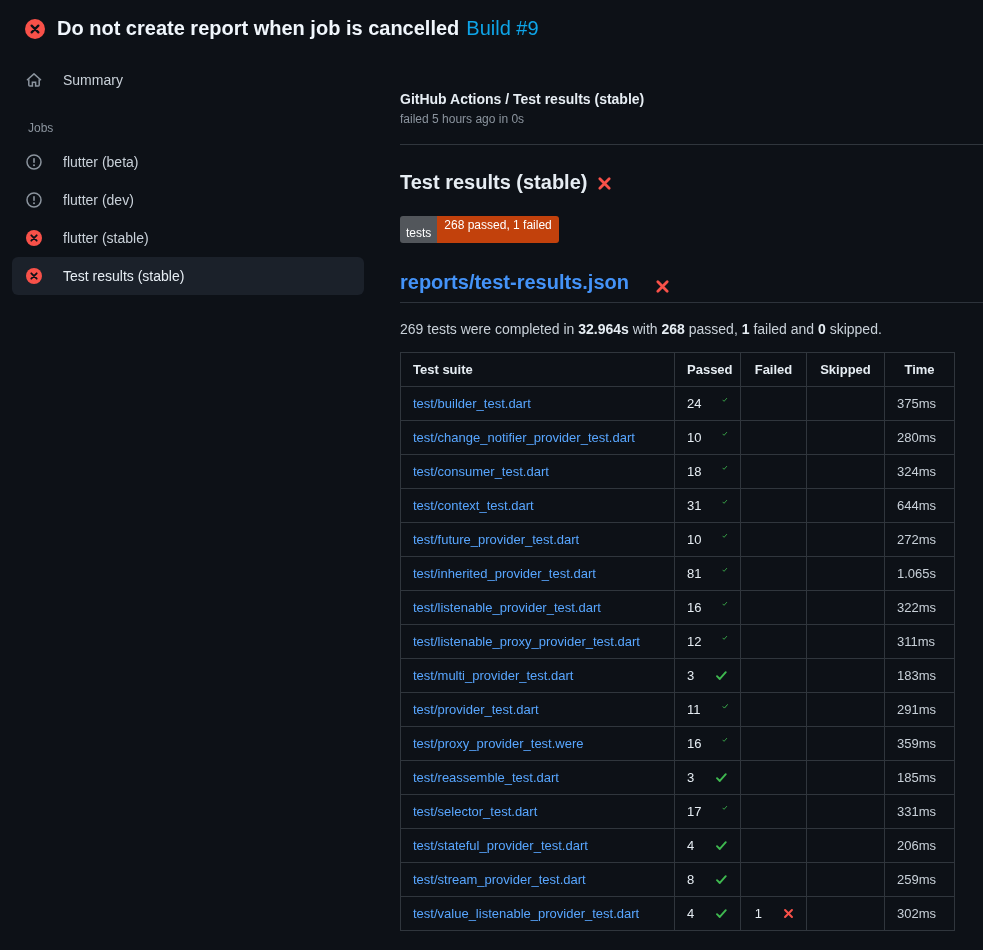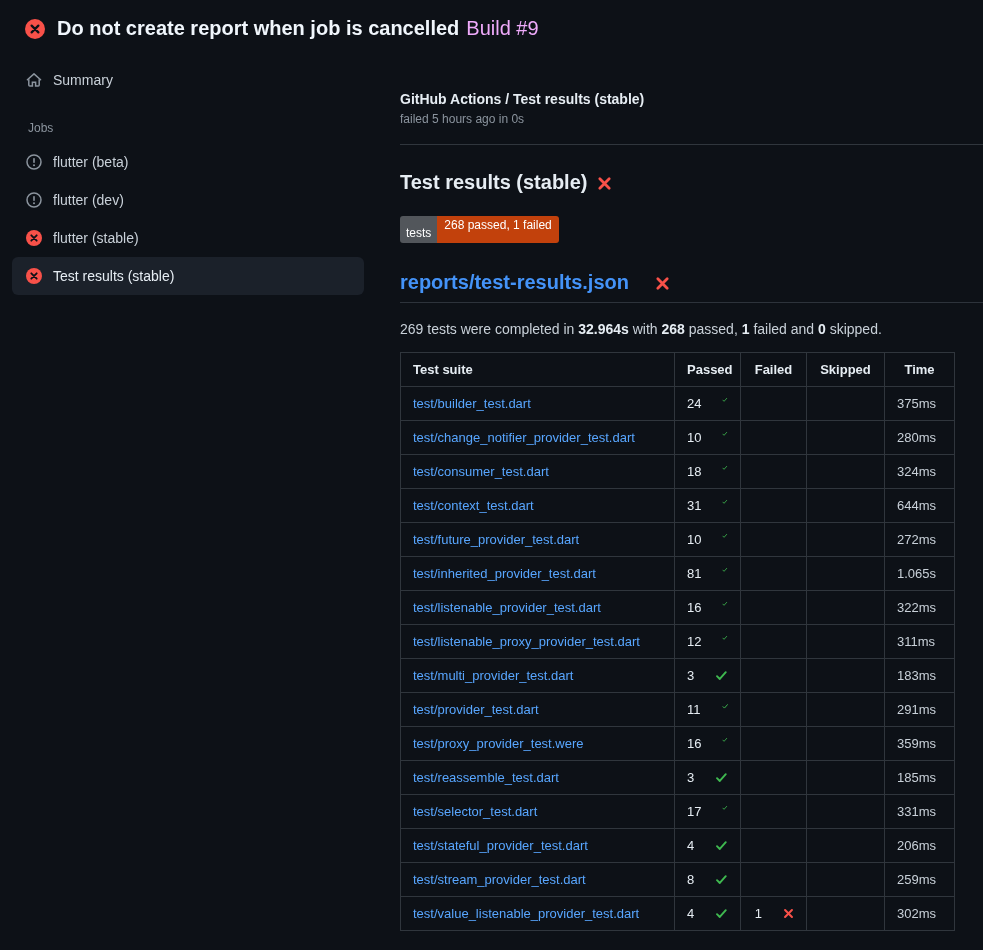--- a/index.html
+++ b/index.html
@@ -20,34 +20,34 @@
     padding: 17px 24px 13px 25px;
   }
   .status-circle svg { width: 20px; height: 20px; }
   .run-title {
     font-size: 20px;
     font-weight: 700;
     color: #f0f6fc;
     white-space: nowrap;
   }
   .run-title .build {
-    color: #f0abfc;
+    color: #0ea5e9;
     font-weight: 400;
     margin-left: 7px;
   }
 
   
   .layout { display: flex; align-items: flex-start; }
 
   
   .sidebar { width: 376px; flex: none; padding: 8px 12px 0 12px; }
   .side-item {
     display: flex;
     align-items: center;
-    gap: 11px;
+    gap: 21px;
     padding: 11px 14px;
     border-radius: 6px;
     font-size: 14px;
     color: #c9d1d9;
     cursor: pointer;
   }
   .side-item.selected { background: #1b212a; color: #e6edf3; }
   .side-item .icon16 { width: 16px; height: 16px; flex: none; }
   .jobs-heading {
     padding: 22px 14px 8px 16px;
@@ -77,21 +77,21 @@
     line-height: 14px;
     color: #ffffff;
     border-radius: 3px;
     overflow: hidden;
   }
   .badge .badge-label { background: #52565b; padding: 10px 6px 3px; }
   .badge .badge-value { background: #c2410c; padding: 2px 7px 3px; }
 
   .report-heading {
     display: flex;
-    align-items: center;
+    align-items: flex-end;
     gap: 26px;
     margin-top: 28px;
     padding-bottom: 8px;
     border-bottom: 1px solid #2d333b;
   }
   .report-heading a {
     font-size: 20px;
     font-weight: 700;
     color: #4493f8;
     text-decoration: none;

